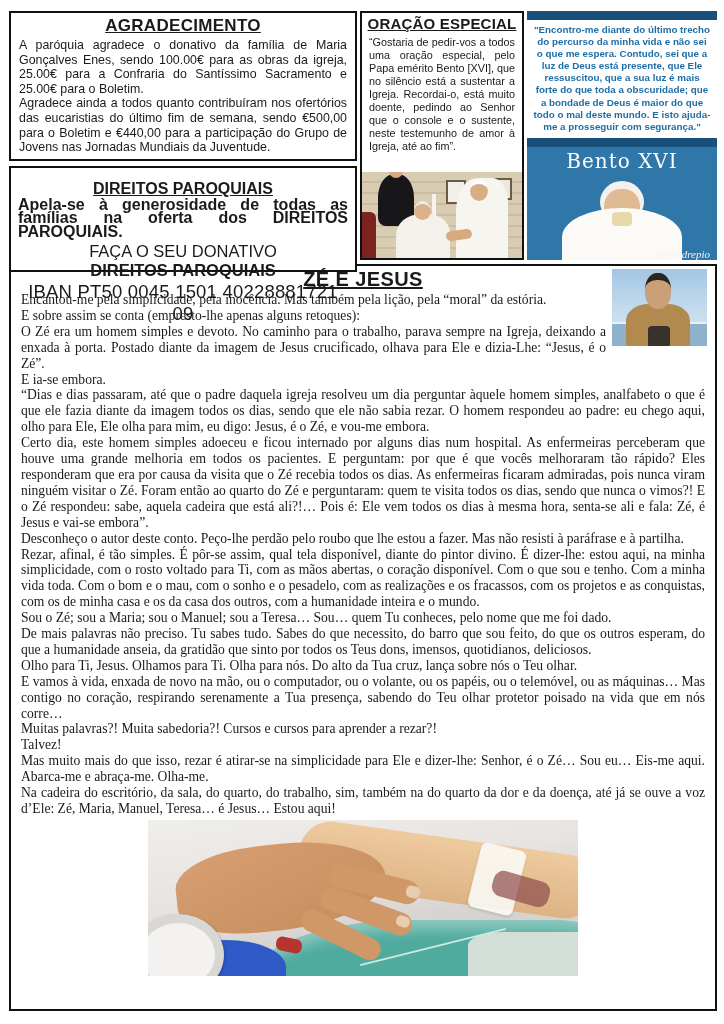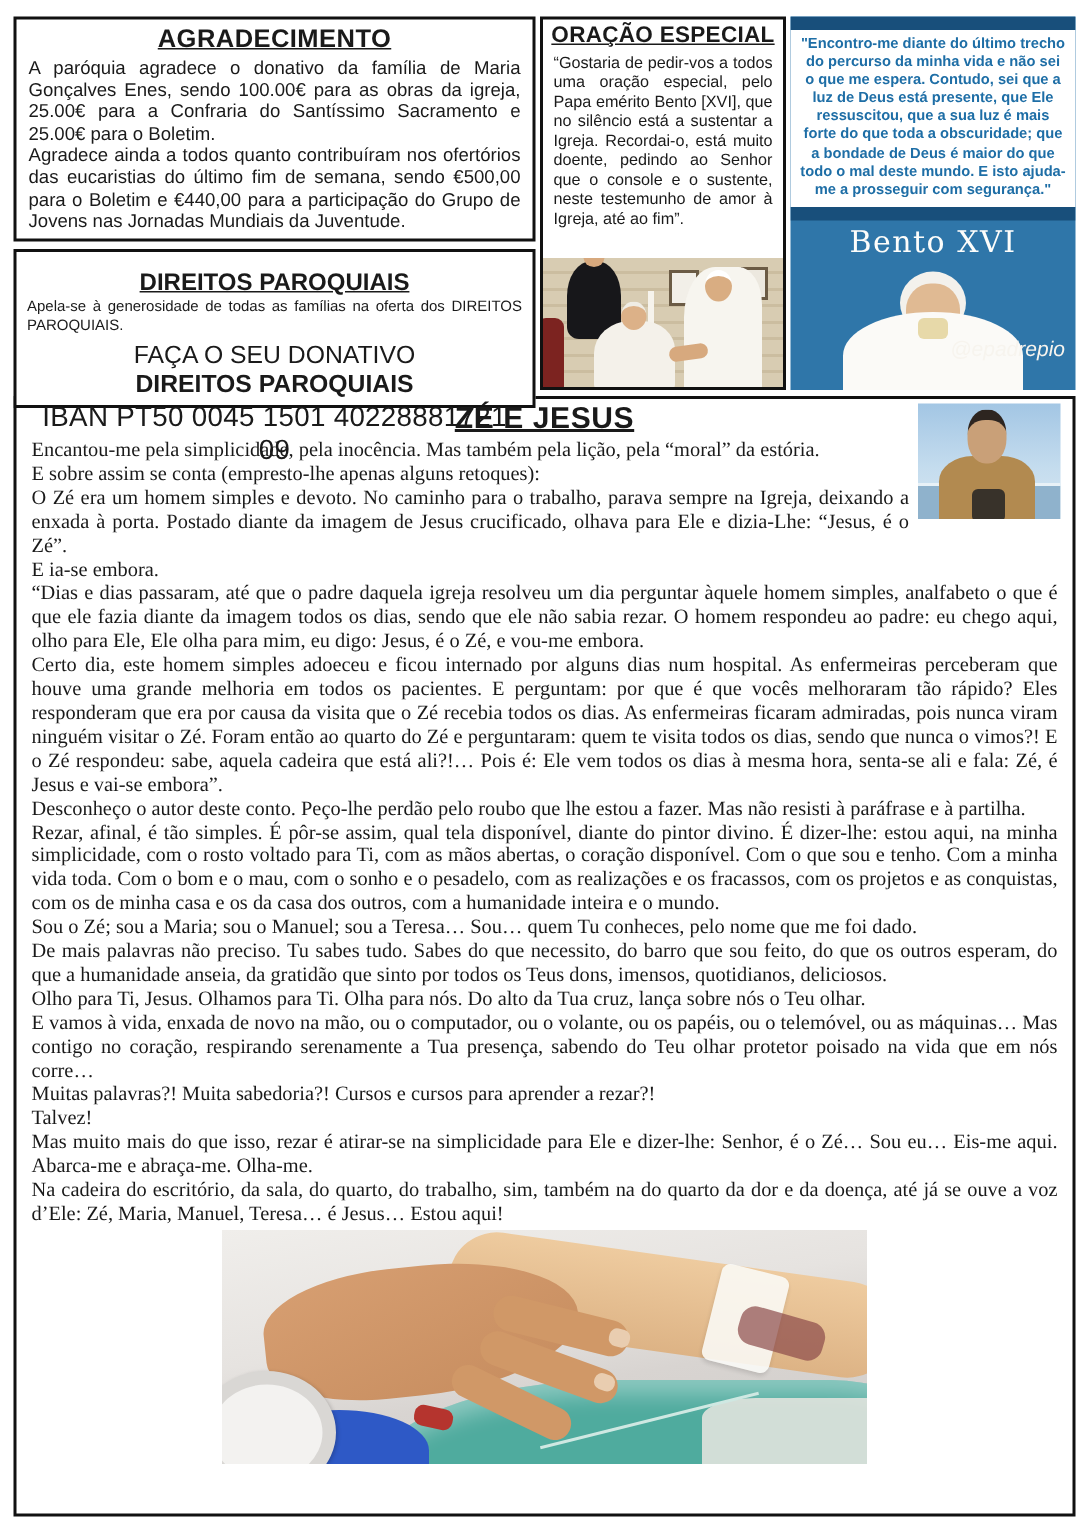--- a/index.html
+++ b/index.html
@@ -10,21 +10,21 @@
   .col-left{display:flex;flex-direction:column;gap:5px;width:348px;flex:none;}
 
   
   .agradecimento{flex:1;padding:3px 8px 4px;}
   .agradecimento h2{margin:0 0 2px;text-align:center;font-size:17px;letter-spacing:.3px;text-decoration:underline;}
   .agradecimento p{margin:0;font-size:12.4px;line-height:14.6px;text-align:justify;}
 
   
   .direitos{height:106px;padding:12px 7px;}
   .direitos h2{margin:0;text-align:center;font-size:16px;text-decoration:underline;}
-  .direitos .intro{margin:0;font-weight:normal;font-size:10px;line-height:13.6px;text-align:justify;}
+  .direitos .intro{margin:0;font-weight:bold;font-size:16px;line-height:13.6px;text-align:justify;}
   .direitos .c1{margin:3px 0 0;text-align:center;font-size:16.5px;}
   .direitos .c2{margin:0;text-align:center;font-size:16.5px;font-weight:bold;}
   .direitos .c3{margin:1px 0 0;text-align:center;font-size:18.5px;letter-spacing:.2px;}
 
   
   .oracao{width:164px;flex:none;display:flex;flex-direction:column;padding:2px 0 0;}
   .oracao h2{margin:0;text-align:center;font-size:15px;text-decoration:underline;letter-spacing:.2px;}
   .oracao .quote{margin:4px 7px 0;font-size:10.8px;line-height:13px;text-align:justify;}
   .popes-photo{position:relative;margin-top:auto;width:100%;height:86px;overflow:hidden;
     background:repeating-linear-gradient(180deg,#d8ccb2 0 9px,#cbbda0 9px 11px);}
@@ -47,21 +47,21 @@
     font-size:9.8px;line-height:12.1px;text-align:center;}
   .bphoto{position:relative;flex:1;display:flex;flex-direction:column;align-items:center;}
   .bname{margin-top:2px;color:#fdfdfb;font-family:"DejaVu Serif",serif;font-size:20px;letter-spacing:1px;}
   .pope-figure{position:relative;width:130px;flex:1;}
   .pf-hair{position:absolute;left:43px;top:8px;width:44px;height:42px;border-radius:50%;background:#f3f1ec;}
   .pf-face{position:absolute;left:47px;top:16px;width:36px;height:38px;border-radius:46%;background:#e0b astronomy;}
   .pf-face{background:#e0b astronomy}
   .pf-face{background:#e0ba93;}
   .pf-body{position:absolute;left:5px;bottom:-6px;width:120px;height:58px;background:#fbfaf7;border-radius:55% 55% 0 0;}
   .pf-collar{position:absolute;left:55px;bottom:34px;width:20px;height:14px;background:#e7d9a9;border-radius:4px;}
-  .bcredit{position:absolute;right:7px;bottom:20px;color:#f7f4ee;font-family:Liberation Sans, sans-serif;font-style:italic;font-size:14px;}
+  .bcredit{position:absolute;right:7px;bottom:0;color:#f7f4ee;font-family:Liberation Serif, serif;font-style:italic;font-size:11px;}
 
   
   .story{margin-top:4px;min-height:747px;padding:2px 10px 4px;}
   .story h1{margin:0 0 1px;text-align:center;font-size:20px;text-decoration:underline;letter-spacing:.4px;}
   .man-photo{float:right;width:95px;height:77px;margin:-23px -2px 2px 6px;position:relative;overflow:hidden;
     background:linear-gradient(180deg,#a3c6e4 0%,#c4dcee 55%,#d8e7f2 100%);}
   .mp-sea{position:absolute;left:0;right:0;bottom:0;height:22px;background:#8fb2cc;box-shadow:0 -2px 0 #e8f1f7;}
   .mp-coat{position:absolute;left:14px;bottom:-6px;width:64px;height:48px;background:#b28a50;border-radius:35% 35% 0 0;}
   .mp-sweater{position:absolute;left:36px;bottom:-2px;width:22px;height:22px;background:#38322a;border-radius:4px;}
   .mp-head{position:absolute;left:33px;top:4px;width:26px;height:29px;background:#c9a078;border-radius:46%;border-top:7px solid #2d2520;}

